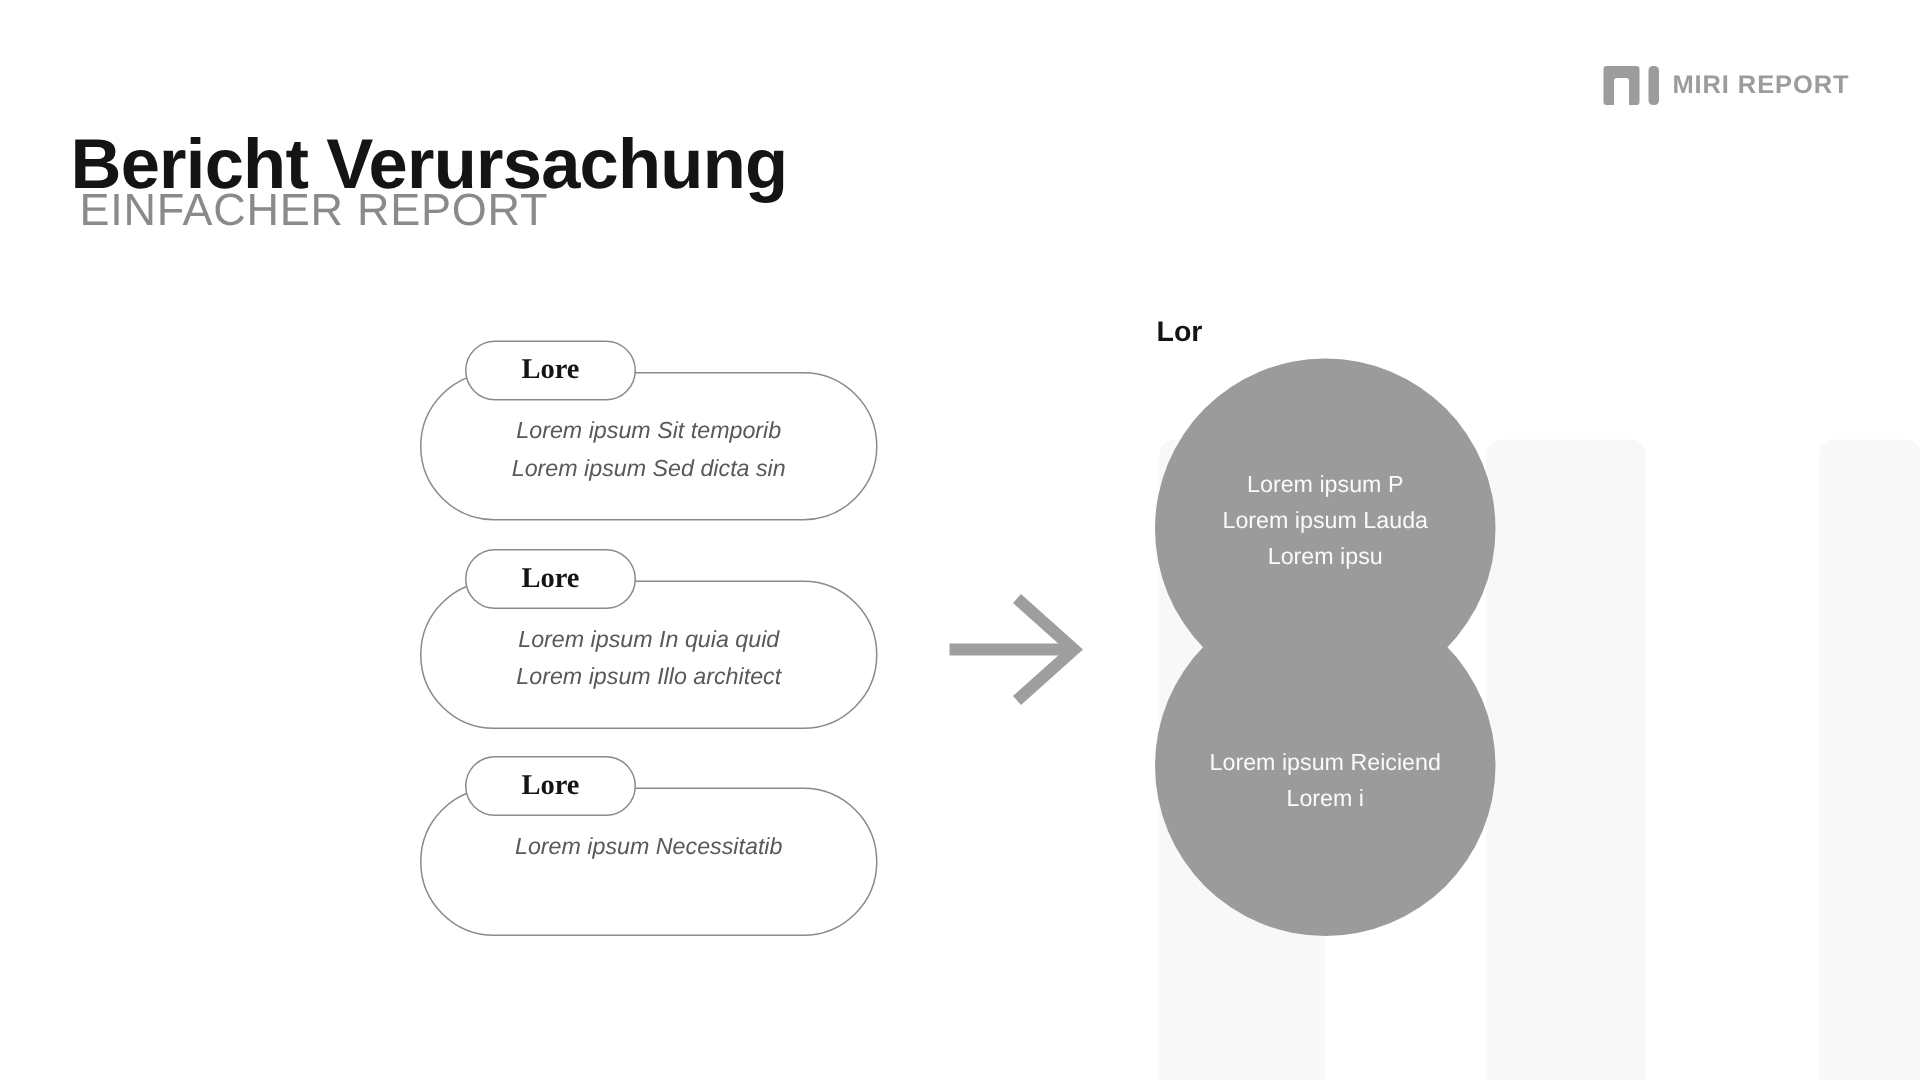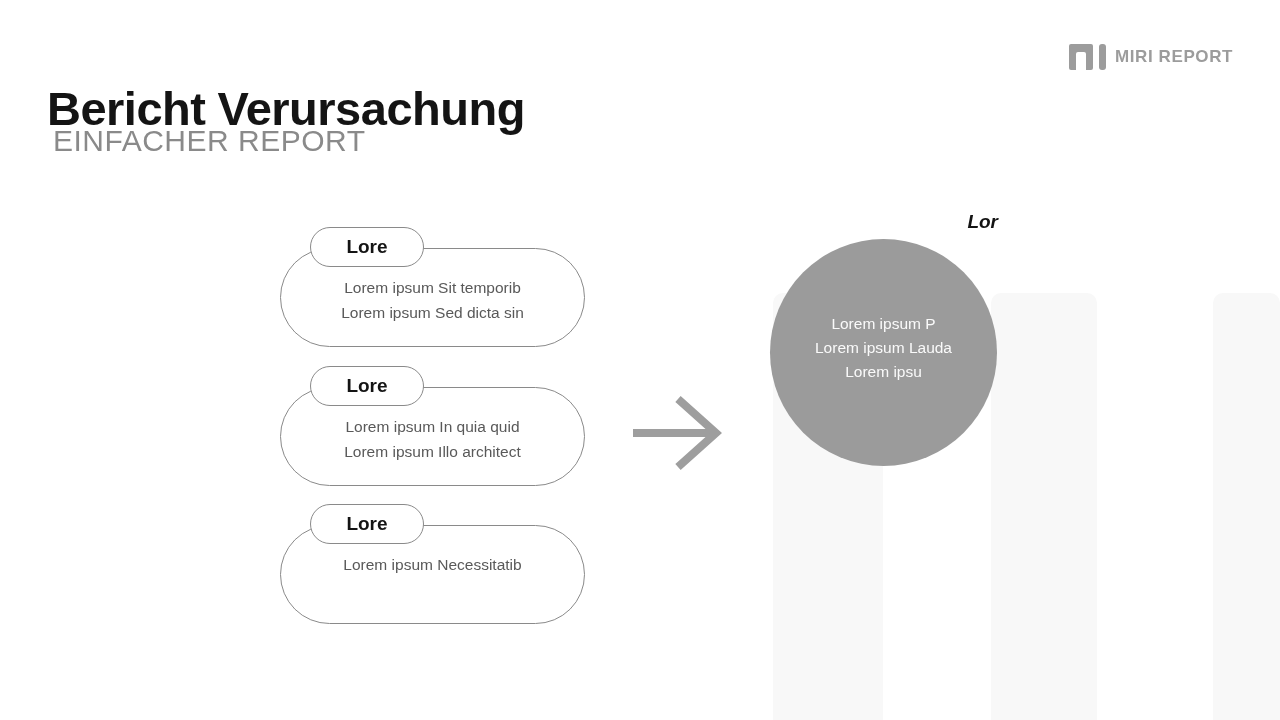--- a/index.html
+++ b/index.html
@@ -34,31 +34,31 @@
   .logo-pi::after{content:""; position:absolute; left:7px; right:7px; top:8px; bottom:-1px;
                   background:var(--bg); border-radius:2px 2px 0 0;}
   .logo-stick{width:7px; height:26px; background:var(--logo); border-radius:3px;}
   .logo-text{font-size:17px; font-weight:700; color:var(--logo); letter-spacing:0.6px; white-space:nowrap;}
 
   
   .pill{position:absolute; left:280px; width:303px; height:97px; background:#fff;
         border:1.5px solid var(--border); border-radius:50px;}
   .pill-tab{position:absolute; left:29px; top:-22px; width:112px; height:38px; background:#fff;
             border:1.5px solid var(--border); border-radius:20px;
-            display:flex; align-items:center; justify-content:center;}
+            display:flex; align-items:center; justify-content:center;font-family:Liberation Serif, serif;}
   .pill-tab span{font-size:19px; font-weight:700; color:var(--ink);}
   .pill-body{position:absolute; left:0; right:0; top:26px; text-align:center;
-             font-size:15.5px; line-height:25px; color:var(--body);}
+             font-size:15.5px; line-height:25px; color:var(--body);font-style:italic;}
 
   
   .arrow{position:absolute; left:628px; top:393px;}
 
   
-  .venn-heading{position:absolute; left:771px; top:211px; width:227px; text-align:right;
-                font-size:19px; font-weight:700; color:var(--ink);font-style:italic;}
+  .venn-heading{position:absolute; left:771px; top:211px; width:227px; text-align:left;
+                font-size:19px; font-weight:700; color:var(--ink);}
   .circle{position:absolute; width:227px; height:227px; border-radius:50%;
           background:var(--circle); display:flex; align-items:center; justify-content:center;
           text-align:center; color:var(--circletext); font-size:15.5px; line-height:24px;}
   .circle.top{left:770px; top:239px;}
   .circle.bottom{left:770px; top:397px;}
   .circle.top .circle-text{transform:translateY(-5px);}
   .circle.bottom .circle-text{transform:translateY(10px);}
 </style>
 </head>
 <body>
@@ -117,14 +117,20 @@
   <div class="venn-heading">Lor</div>
 
   <div class="circle top">
     <div class="circle-text">
       <div>Lorem ipsum P</div>
       <div>Lorem ipsum Lauda</div>
       <div>Lorem ipsu</div>
     </div>
   </div>
 
+  <div class="circle bottom">
+    <div class="circle-text">
+      <div>Lorem ipsum Reiciend</div>
+      <div>Lorem i</div>
+    </div>
+  </div>
 
 </div>
 
 </body></html>

